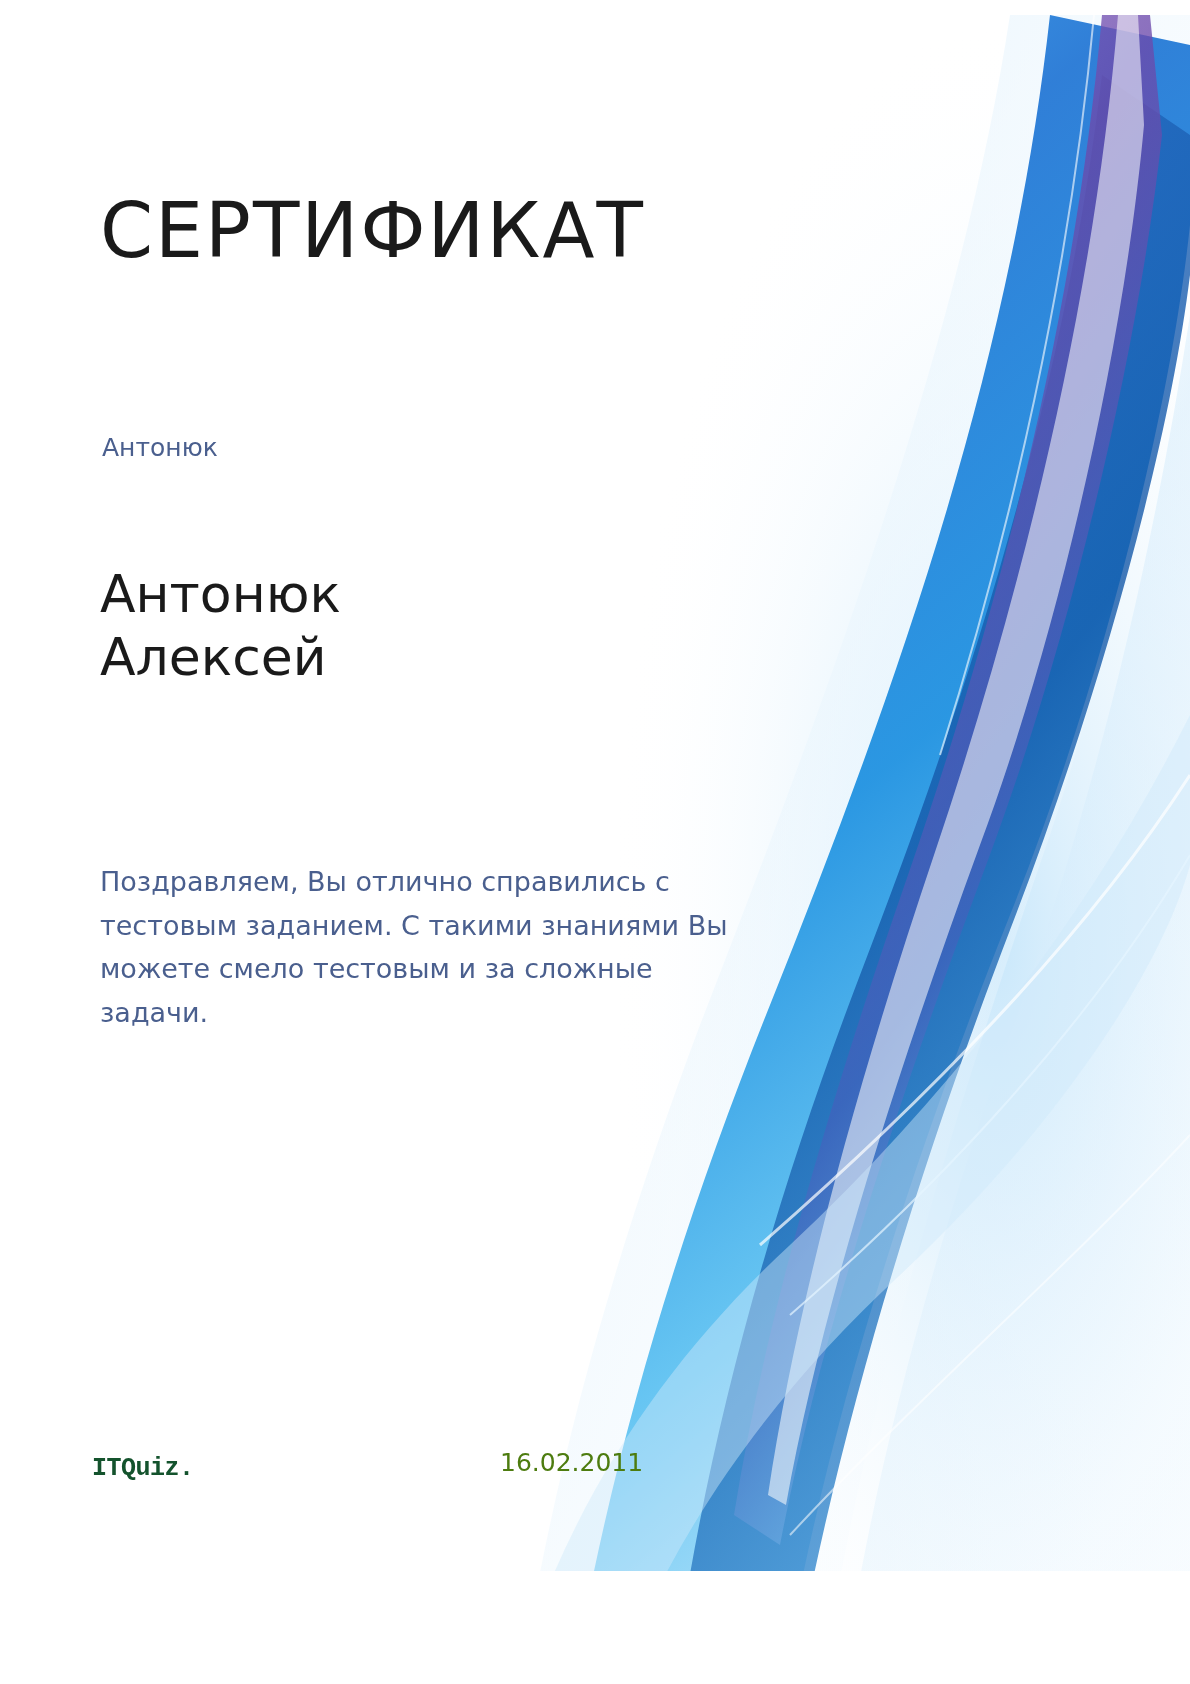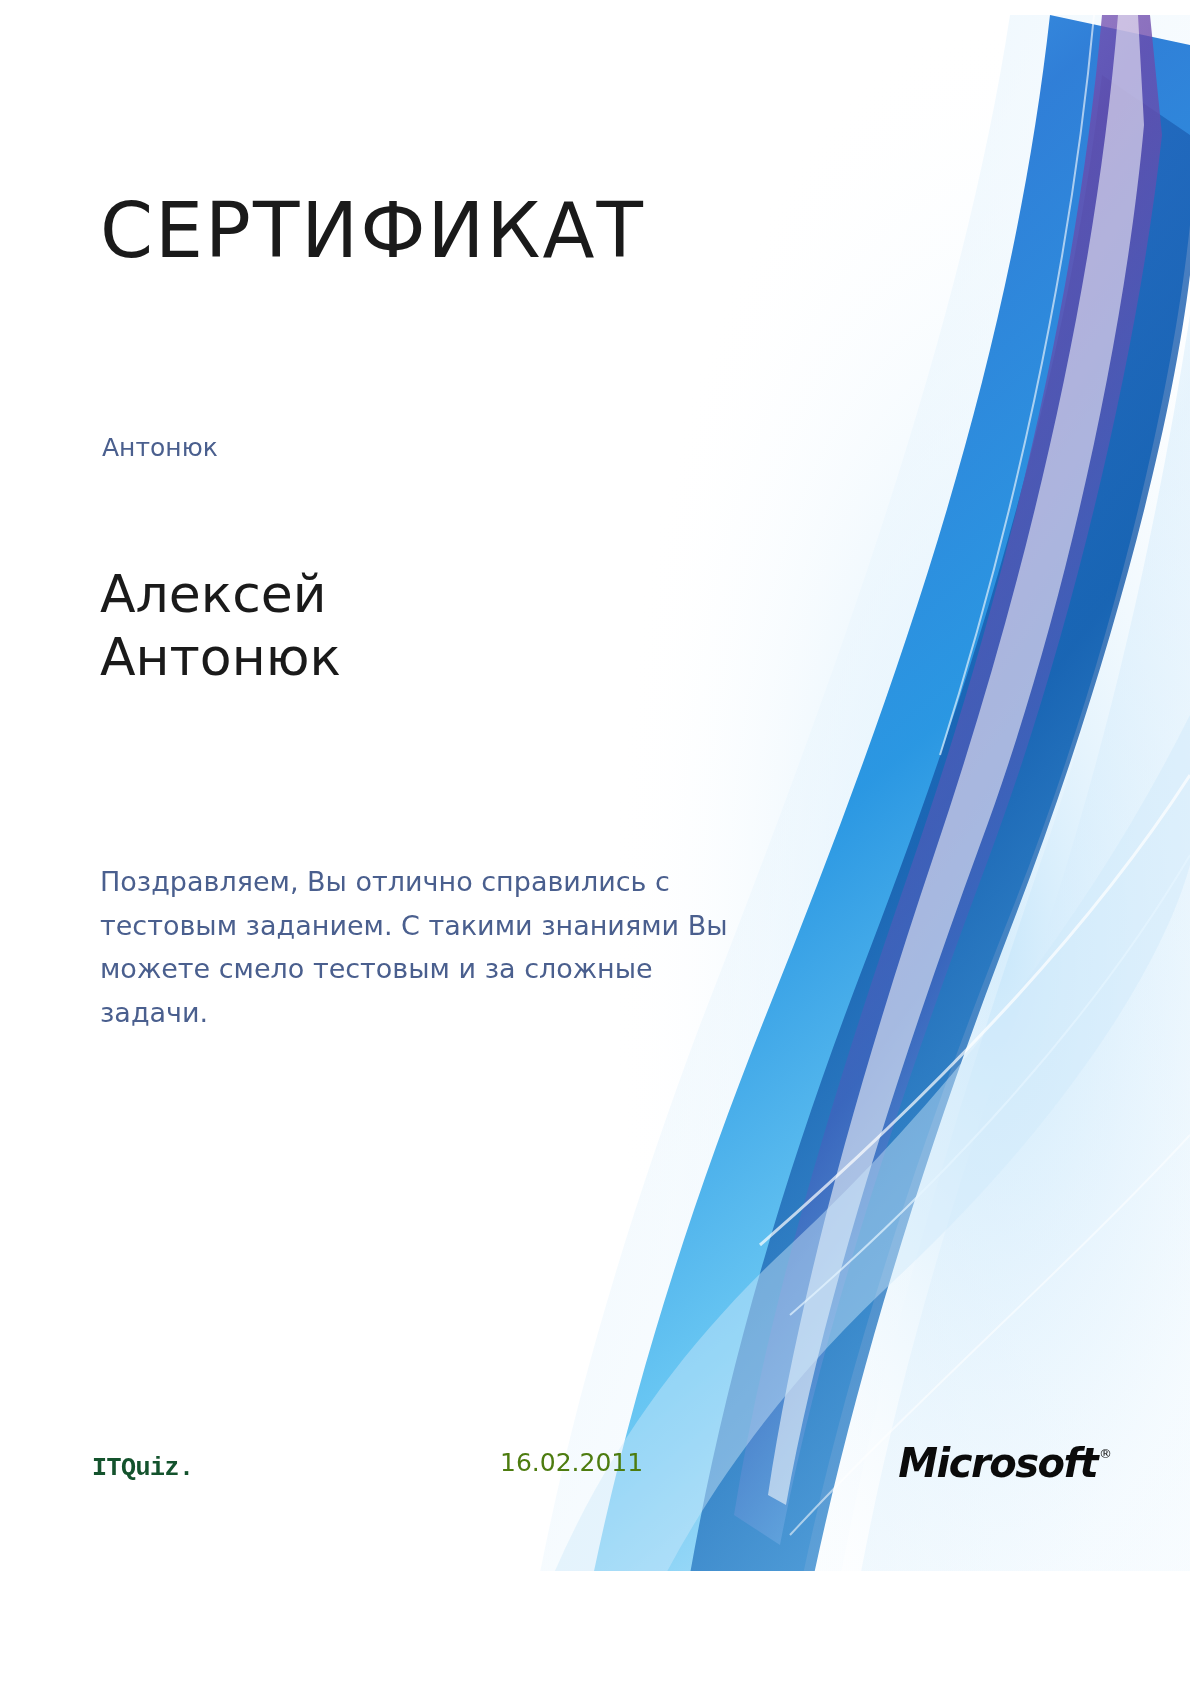--- a/index.html
+++ b/index.html
@@ -186,28 +186,24 @@
       <path d="M700,1120 C580,1250 430,1380 300,1520" stroke="#ffffff" stroke-width="2" fill="none" opacity="0.55"></path>
       <path d="M604,0 C580,260 520,520 450,740" stroke="#ffffff" stroke-width="2" fill="none" opacity="0.6"></path>
     </svg>
   </div>
 
   <div class="title">СЕРТИФИКАТ</div>
 
   <div class="level">Антонюк</div>
 
   <div class="recipient">
+    <div>Антонюк</div>
     <div>Алексей</div>
-    <div>Антонюк</div>
   </div>
 
   <div class="message">Поздравляем, Вы отлично справились с тестовым заданием. С такими знаниями Вы можете смело тестовым и за сложные задачи.</div>
 
   <div class="footer-brand">ITQuiz.</div>
 
   <div class="footer-date">16.02.2011</div>
 
-  <div class="ms-logo">
-    <span class="ms-word">Microsoft</span>
-    <span class="ms-reg">®</span>
-  </div>
 
 </div>
 
 </body></html>

